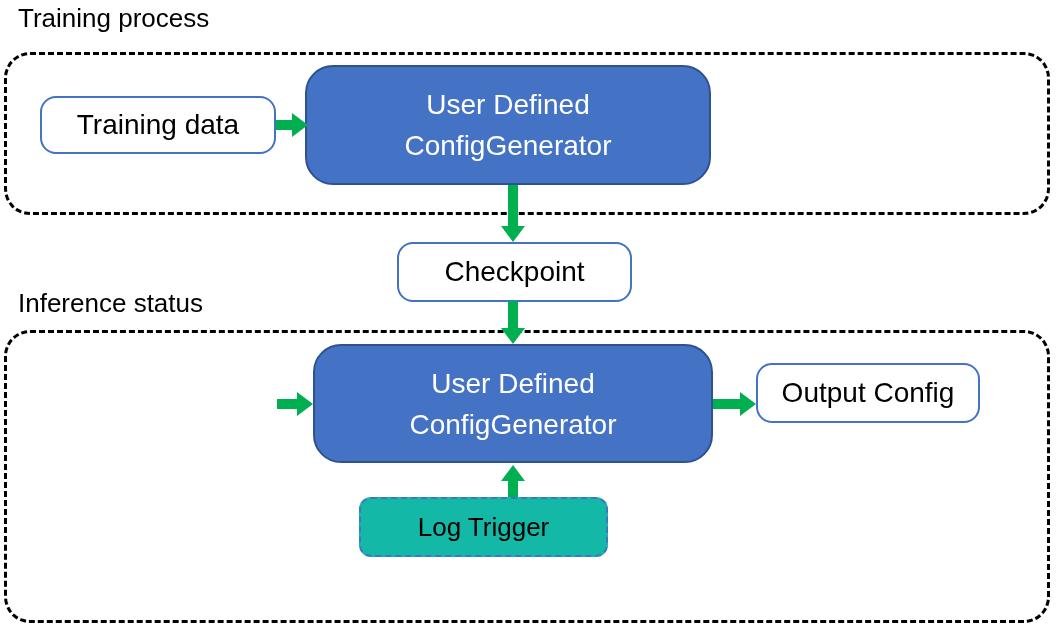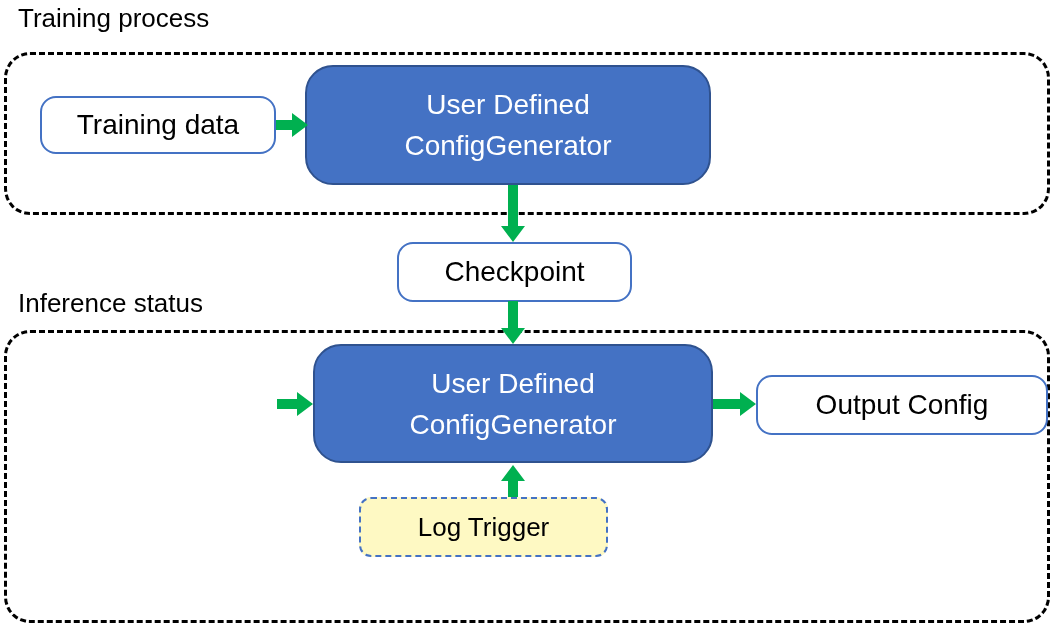--- a/index.html
+++ b/index.html
@@ -57,21 +57,21 @@
     flex-direction: column;
     align-items: center;
     justify-content: center;
     color: var(--text-light);
     font-size: 28px;
     line-height: 41px;
     text-align: center;
   }
   .dashed-blue-box {
     position: absolute;
-    background: #fef9c3;
+    background: #14b8a6;
     border: 2px dashed var(--outline-blue);
     border-radius: 12px;
     display: flex;
     align-items: center;
     justify-content: center;
     font-size: 26px;
     color: var(--text-dark);
     white-space: nowrap;
   }
   .arrow {
@@ -103,21 +103,21 @@
   <div class="white-box" style="left:397px; top:242px; width:235px; height:60px;">
     <span>Checkpoint</span>
   </div>
 
 
   <div class="blue-box" style="left:313px; top:344px; width:400px; height:119px;">
     <div>User Defined</div>
     <div>ConfigGenerator</div>
   </div>
 
-  <div class="white-box" style="left:756px; top:375px; width:292px; height:60px;">
+  <div class="white-box" style="left:756px; top:363px; width:224px; height:60px;">
     <span>Output Config</span>
   </div>
 
   <div class="dashed-blue-box" style="left:359px; top:497px; width:249px; height:60px;">
     <span>Log Trigger</span>
   </div>
 
   <svg class="arrow" style="left:276px; top:113px;" width="32" height="24" viewBox="0 0 32 24">
     <path d="M0 7 H16 V0 L32 12 L16 24 V17 H0 Z"></path>
   </svg>

